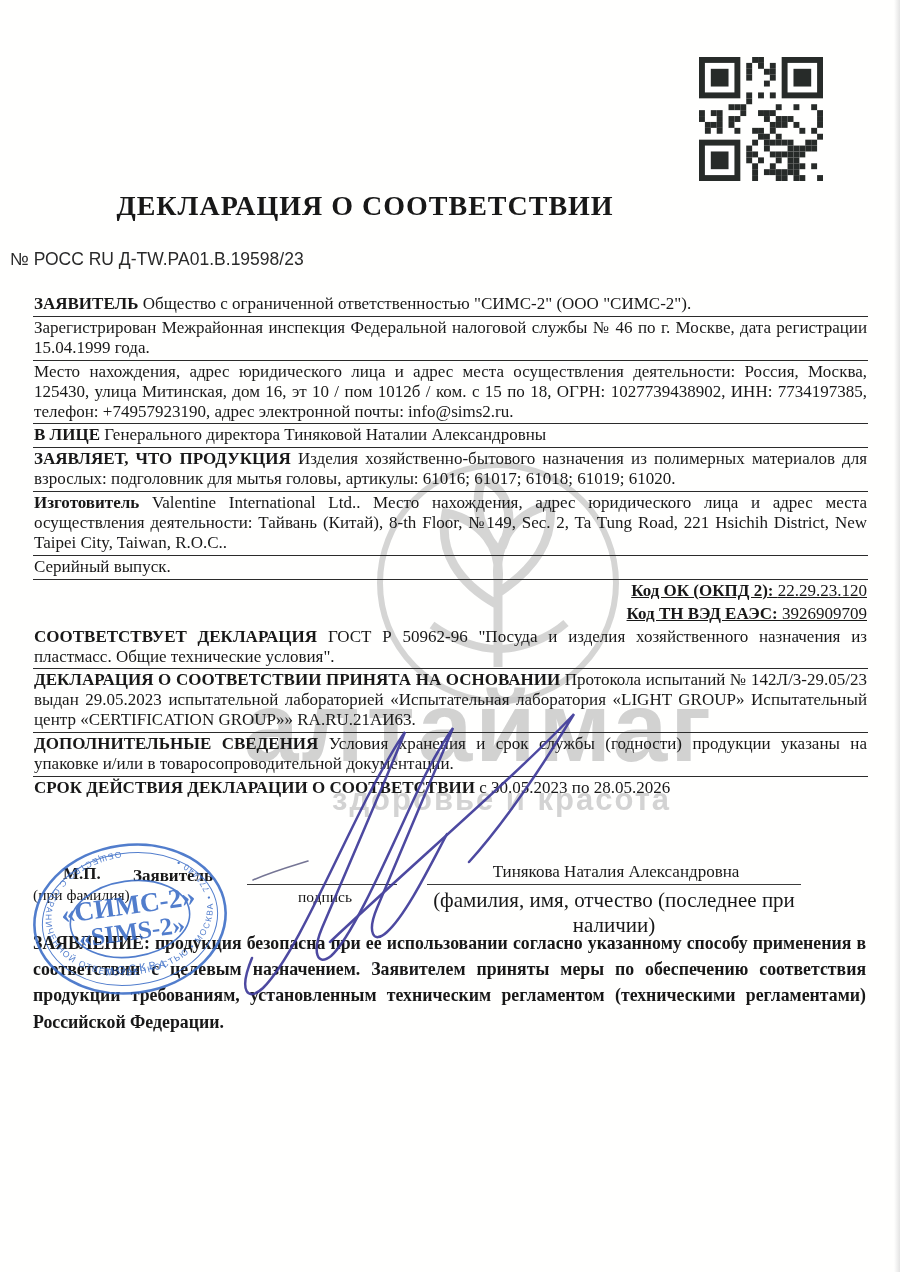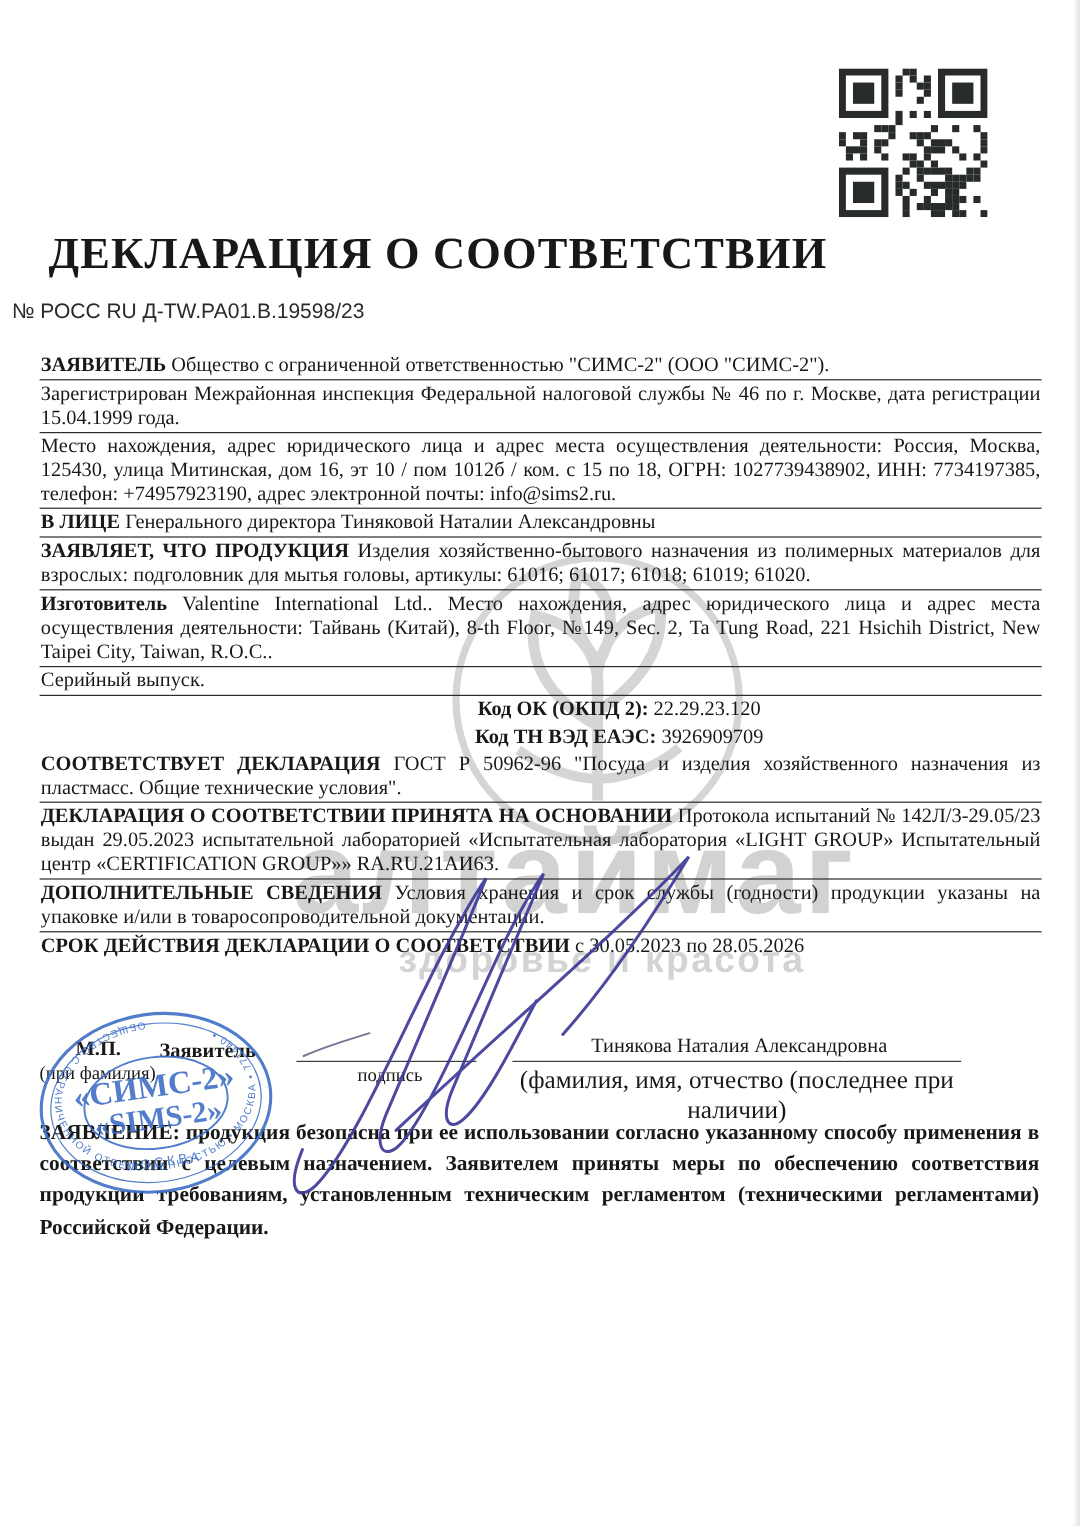--- a/index.html
+++ b/index.html
@@ -24,39 +24,39 @@
     left:332px; top:784px; width:420px;
     font-family:"Liberation Sans","DejaVu Sans",sans-serif;
     font-weight:bold; font-size:31px; letter-spacing:2px; color:#cccccc; opacity:.85;
     line-height:1;
   }
   .wm-logo{left:362px; top:455px; opacity:.55;}
 
   
   .title{
     position:absolute; left:0; top:190px; width:730px; text-align:center;
-    font-size:37px; font-weight:bold; letter-spacing:1px; z-index:2;
+    font-size:28px; font-weight:bold; letter-spacing:1px; z-index:2;
   }
   .number{
     position:absolute; left:10px; top:249px; width:790px; text-align:left;
     font-family:"Liberation Sans","DejaVu Sans",sans-serif;
     font-size:17.5px; color:#2a2a2a; z-index:2;
   }
 
   
   .qr{position:absolute; left:699px; top:57px; width:124px; height:124px; z-index:2;}
 
   
   .sections{
     position:absolute; left:33px; top:293px; width:835px; z-index:2;
     font-size:17px; line-height:19.9px; text-align:justify;
   }
   .section{padding:1px 1px 2px 1px;}
   .section.ruled{border-bottom:1.6px solid #2b2b2b;}
-  .section.centered{text-align:center; padding-left:132px;}
+  .section.centered{text-align:right; padding-left:132px;text-decoration:underline;}
   .section b{font-weight:bold;}
 
   
   .sig{position:absolute; left:33px; top:860px; width:835px; z-index:2; font-size:17px;}
   .mp{position:absolute; left:30px; top:4px; font-weight:bold;}
   .mp-note{position:absolute; left:0; top:26px; font-size:15.5px;}
   .applicant{position:absolute; left:100px; top:6px; font-weight:bold;}
   .sigline{position:absolute; left:214px; top:24px; width:150px; border-bottom:1.7px solid #3a3a3a;}
   .sigline-caption{position:absolute; left:232px; top:28px; width:120px; text-align:center; font-size:15.5px;}
   .fio-name{position:absolute; left:396px; top:2px; width:374px; text-align:center; font-size:17px;}

